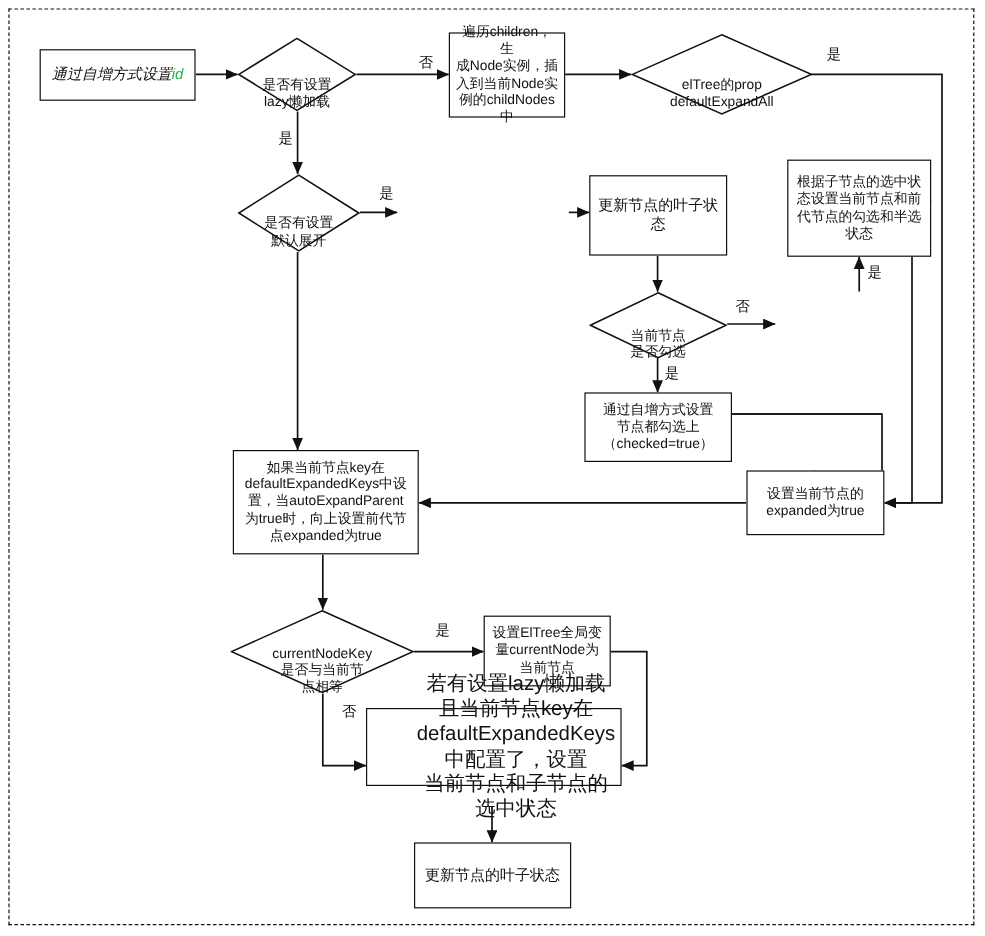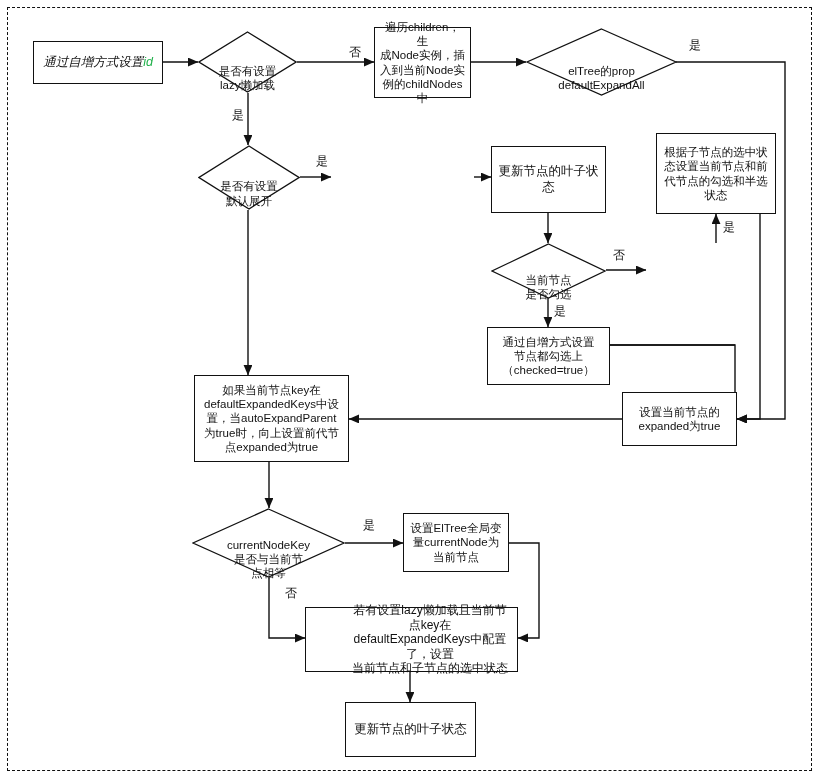--- a/index.html
+++ b/index.html
@@ -160,21 +160,21 @@
 是否与当前节
 点相等</div>
   </div>
 
   <div class="node proc" style="left:403px;top:513px;width:106px;height:59px;font-size:11.5px;white-space:pre-line;">
     <span>设置ElTree全局变
 量currentNode为
 当前节点</span>
   </div>
 
-  <div class="node proc" style="left:305px;top:607px;width:213px;height:65px;font-size:12px;white-space:pre-line;padding-left:42px;">
+  <div class="node proc" style="left:305px;top:590px;width:213px;height:65px;font-size:17px;white-space:pre-line;padding-left:42px;">
     <span>若有设置lazy懒加载且当前节点key在
 defaultExpandedKeys中配置了，设置
 当前节点和子节点的选中状态</span>
   </div>
 
   <div class="node proc" style="left:345px;top:702px;width:131px;height:55px;font-size:12.5px;">
     <span>更新节点的叶子状态</span>
   </div>
 
   <div class="elabel" style="left:349px;top:46px;font-size:12px;">否</div>

